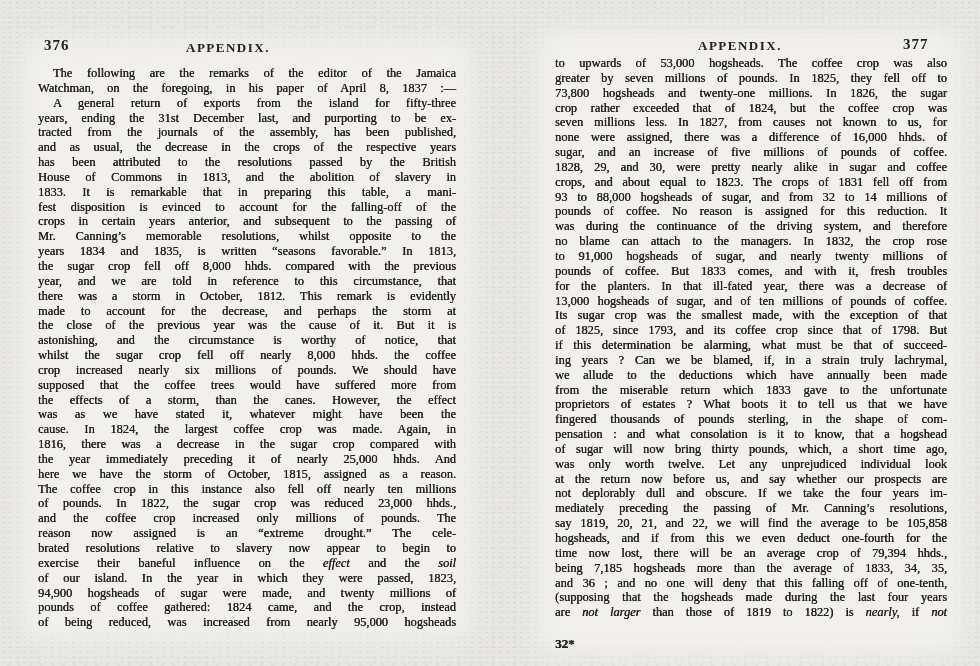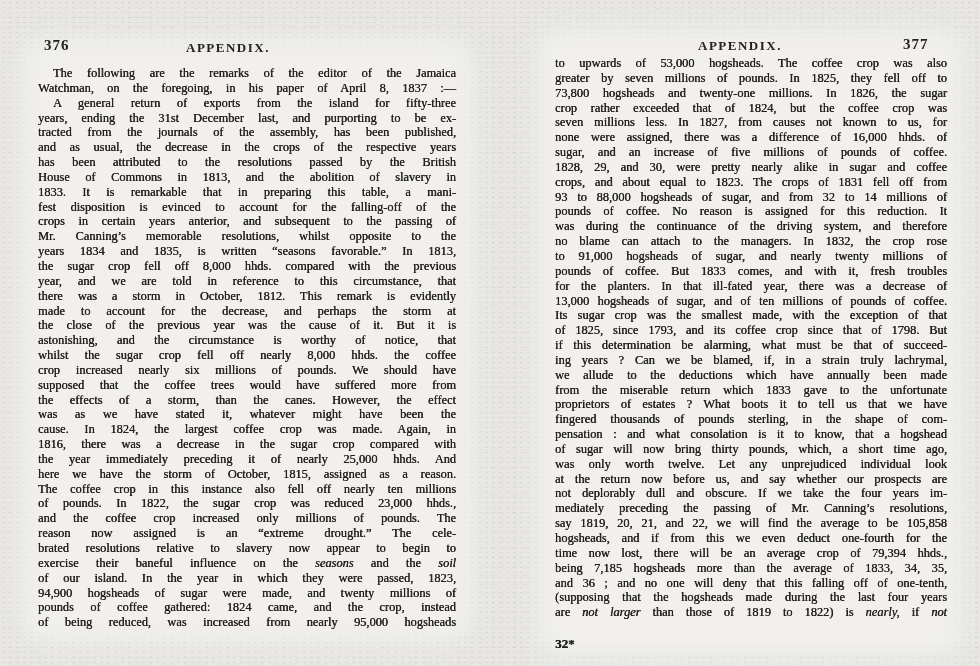--- a/index.html
+++ b/index.html
@@ -90,21 +90,21 @@
       <div class="line">was as we have stated it, whatever might have been the</div>
       <div class="line">cause.  In 1824, the largest coffee crop was made.  Again, in</div>
       <div class="line">1816, there was a decrease in the sugar crop compared with</div>
       <div class="line">the year immediately preceding it of nearly 25,000 hhds.  And</div>
       <div class="line">here we have the storm of October, 1815, assigned as a reason.</div>
       <div class="line">The coffee crop in this instance also fell off nearly ten millions</div>
       <div class="line">of pounds.  In 1822, the sugar crop was reduced 23,000 hhds.,</div>
       <div class="line">and the coffee crop increased only millions of pounds.  The</div>
       <div class="line">reason now assigned is an “extreme drought.”  The cele-</div>
       <div class="line">brated resolutions relative to slavery now appear to begin to</div>
-      <div class="line">exercise their baneful influence on the <em>seasons</em> and the <em>soil</em></div>
+      <div class="line">exercise their baneful influence on the <em>effect</em> and the <em>soil</em></div>
       <div class="line">of our island.  In the year in which they were passed, 1823,</div>
       <div class="line">94,900 hogsheads of sugar were made, and twenty millions of</div>
       <div class="line">pounds of coffee gathered:  1824 came, and the crop, instead</div>
       <div class="line">of being reduced, was increased from nearly 95,000 hogsheads</div>
     </div>
   </div>
 
 <div class="column right" id="col-right">
     <div class="para">
       <div class="line">to upwards of 53,000 hogsheads.  The coffee crop was also</div>

